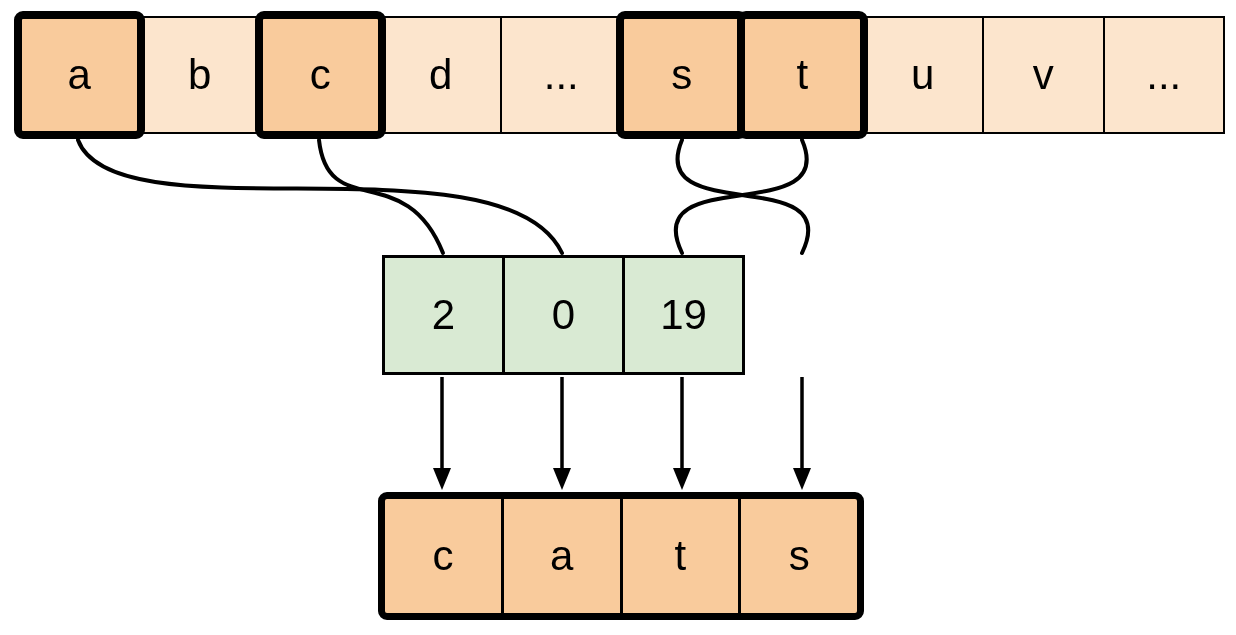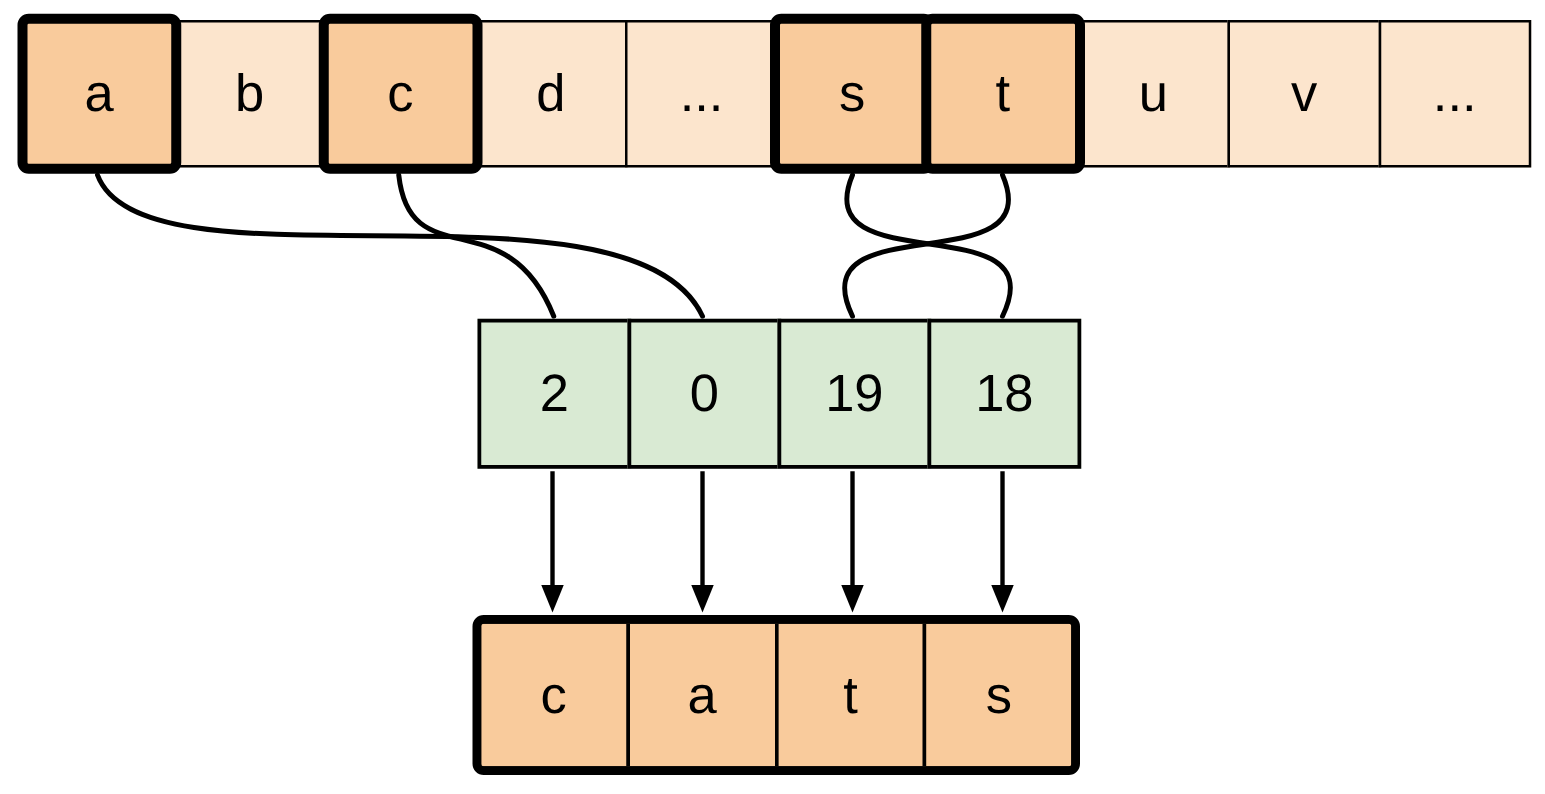--- a/index.html
+++ b/index.html
@@ -129,21 +129,20 @@
     <div class="cell hl c6">t</div>
     <div class="cell c7">u</div>
     <div class="cell c8">v</div>
     <div class="cell c9">...</div>
   </div>
 
   <div class="row index-row">
     <div class="gcell g0">2</div>
     <div class="gcell g1">0</div>
     <div class="gcell g2">19</div>
-    <div class="gcell g3">18</div>
   </div>
 
   <div class="row out-row">
     <div class="bcell">c</div>
     <div class="bcell">a</div>
     <div class="bcell">t</div>
     <div class="bcell">s</div>
   </div>
 
 </div>

